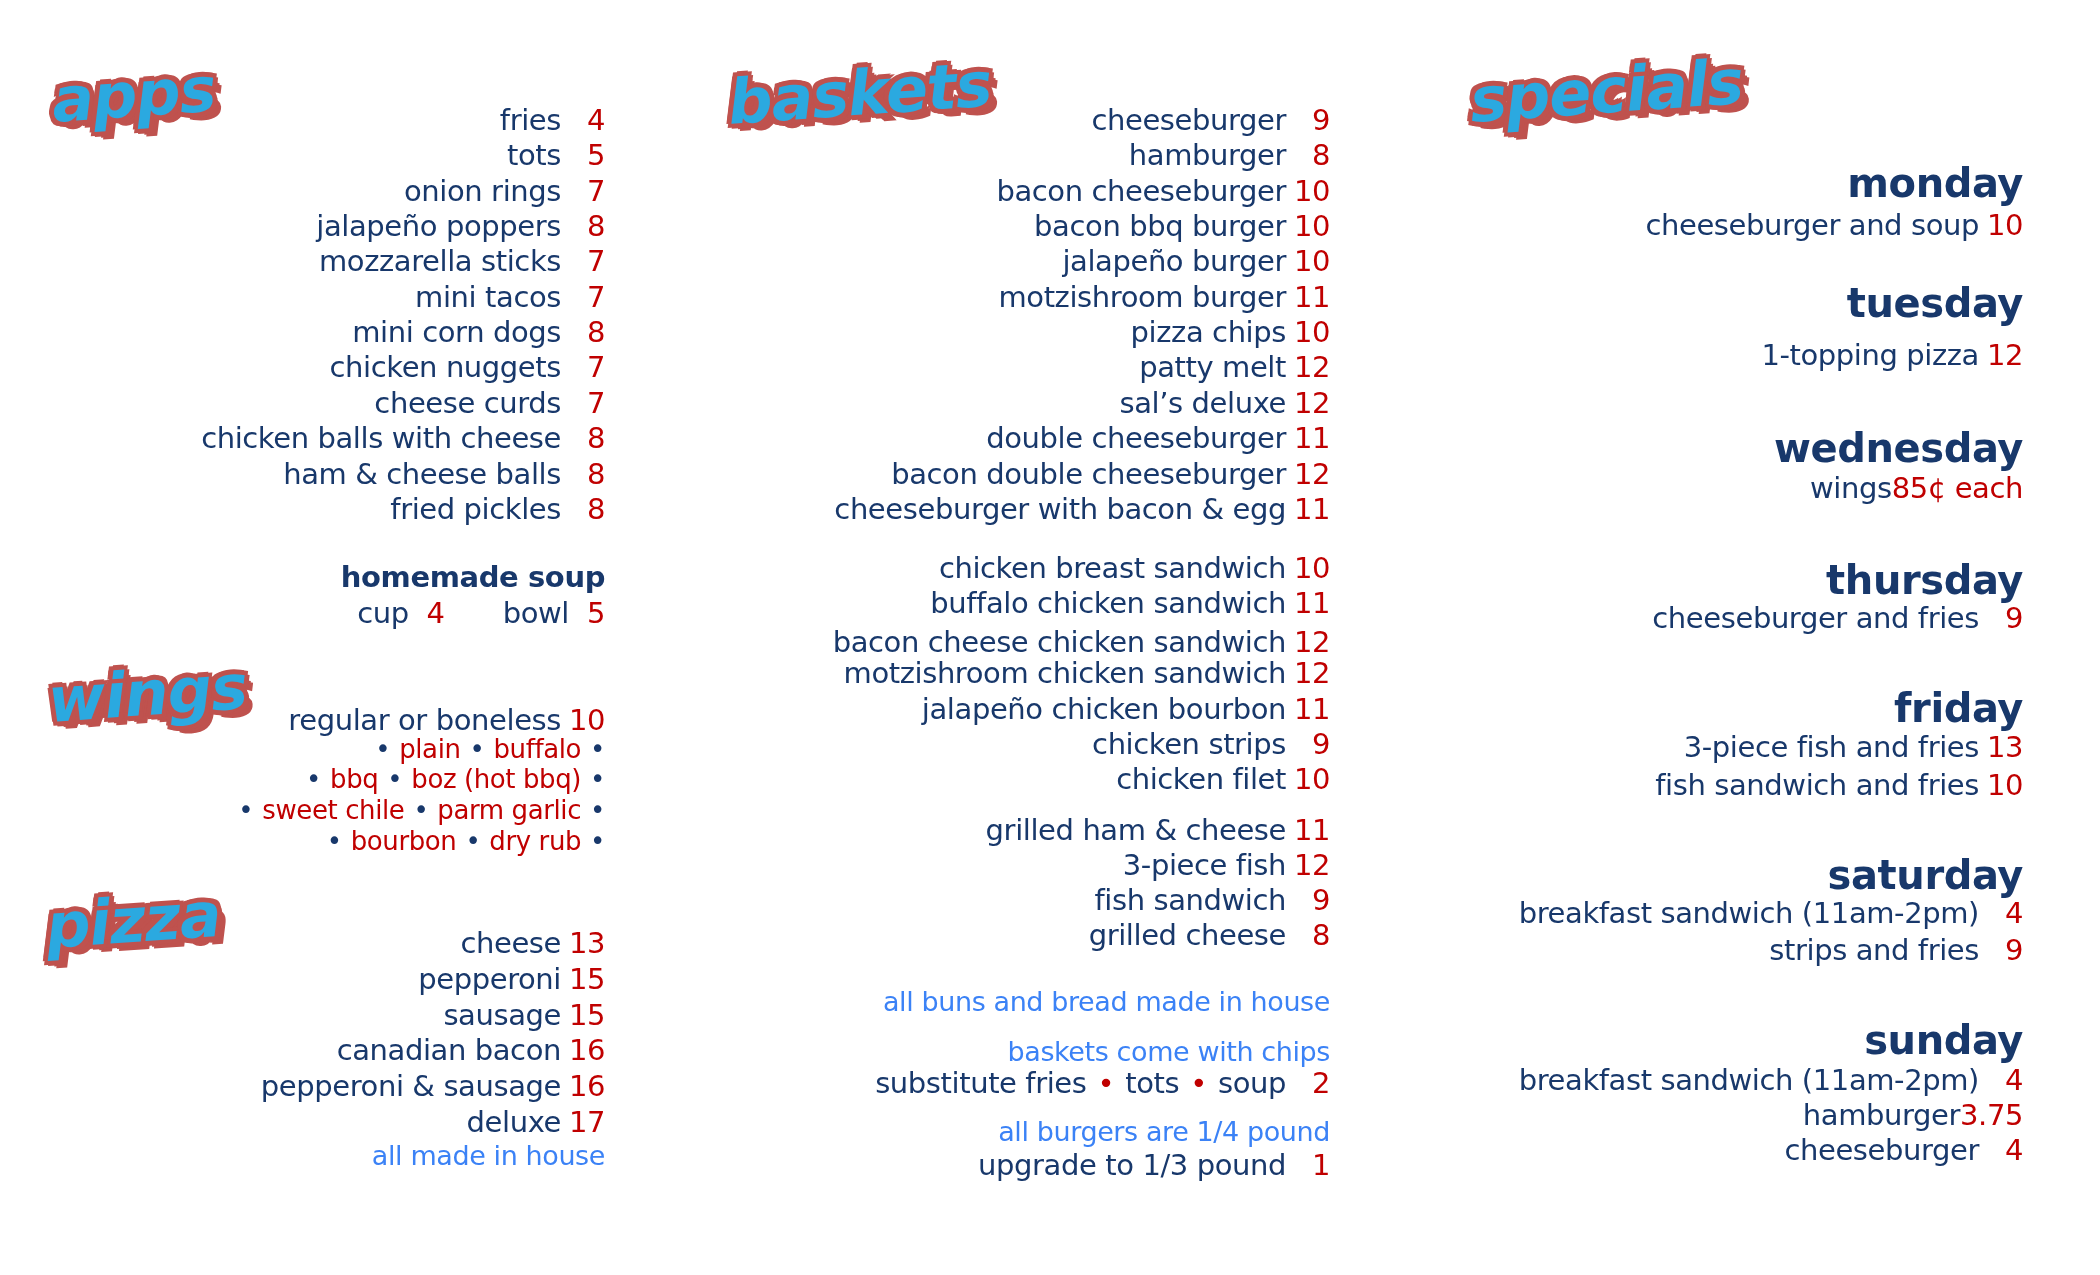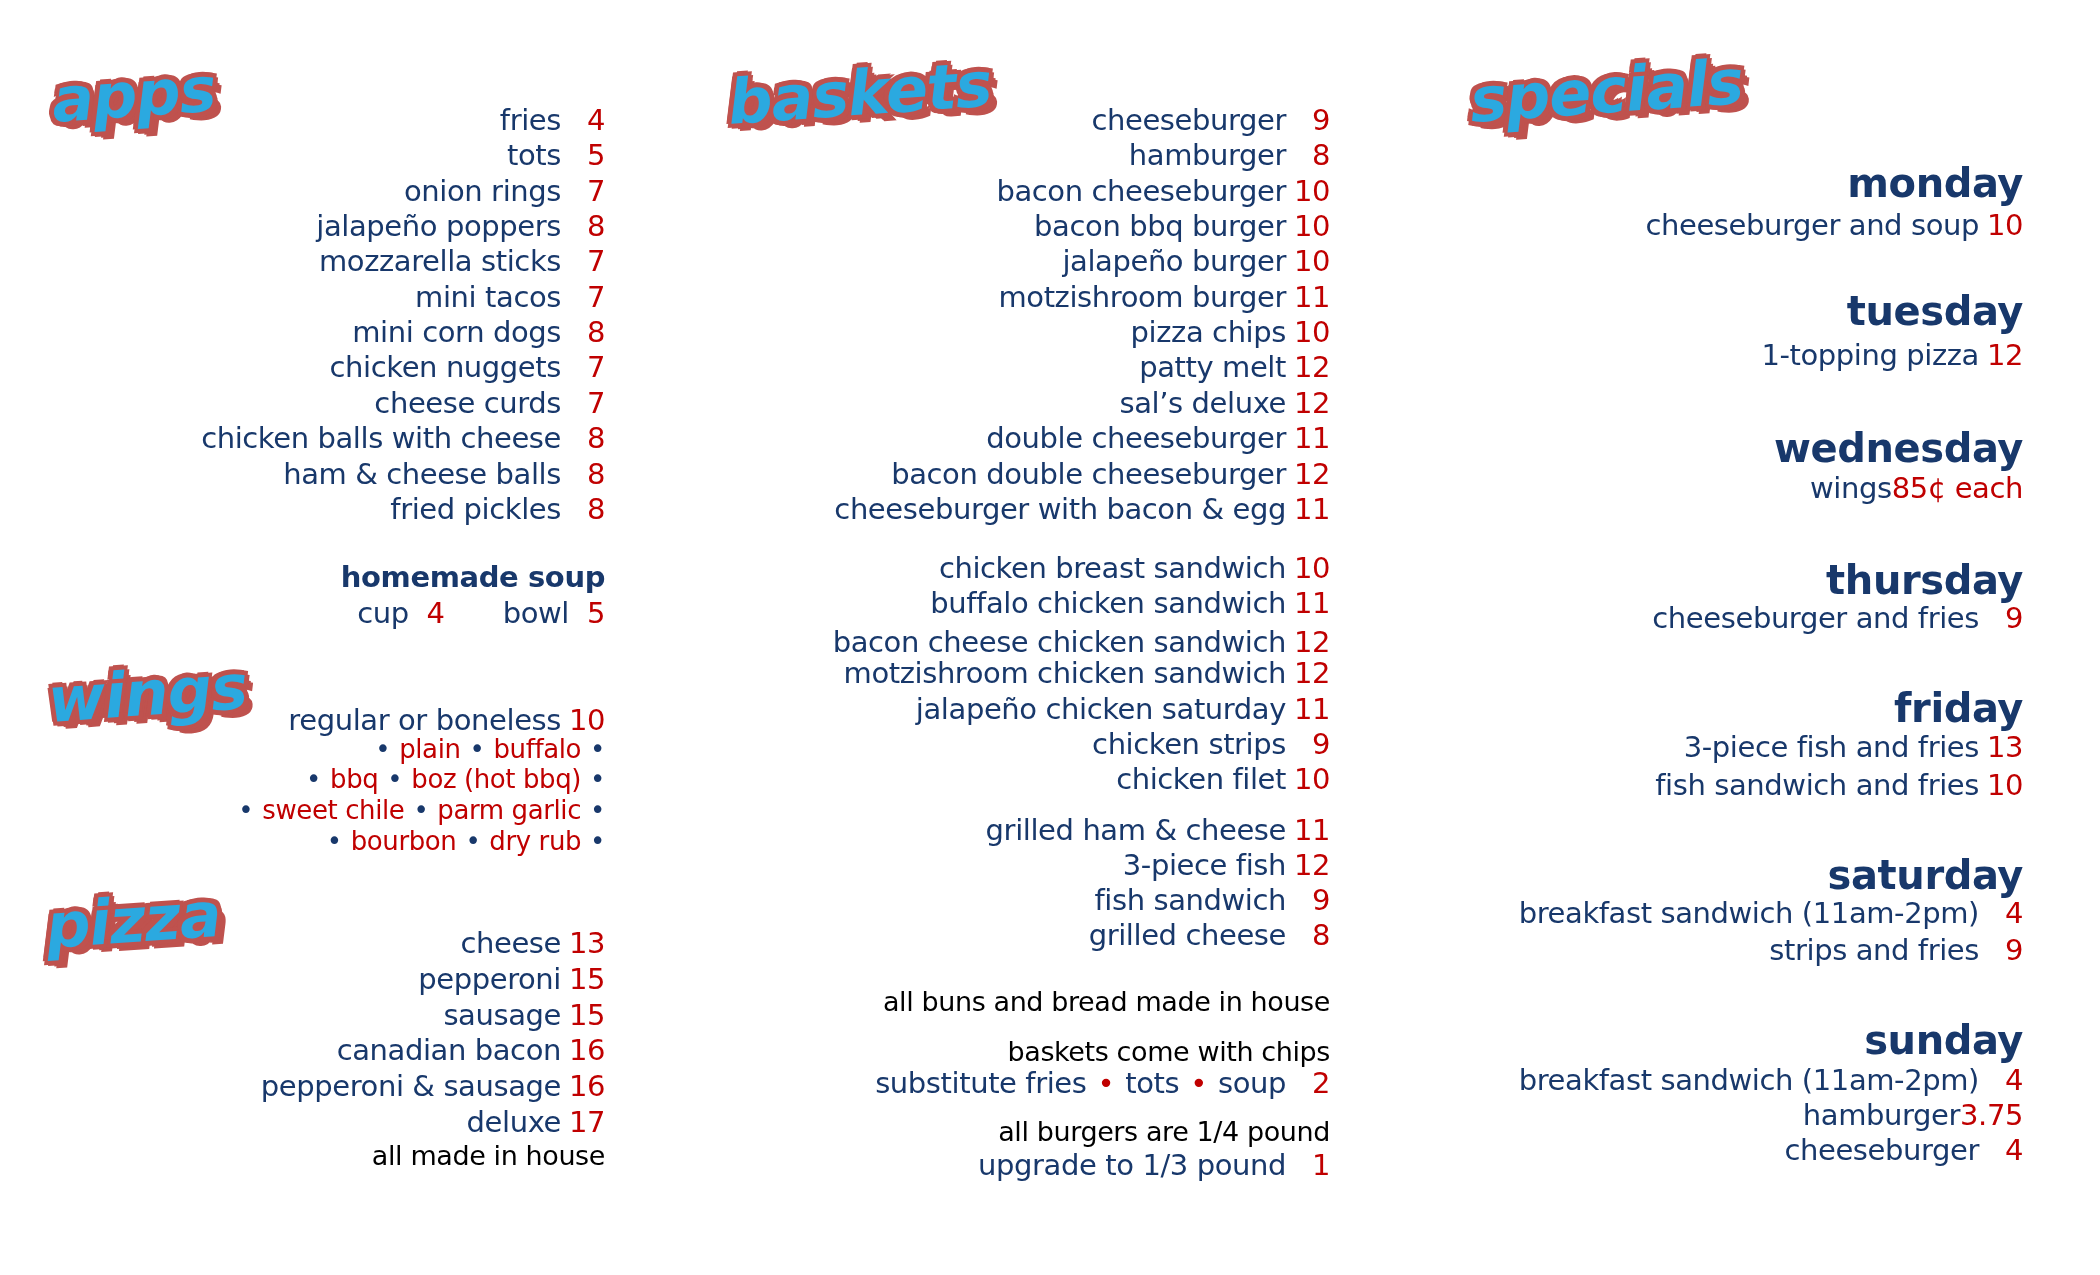--- a/index.html
+++ b/index.html
@@ -29,21 +29,21 @@
     color:#2ba9e0;
     transform:rotate(-4deg);transform-origin:left center;
     text-shadow:
       -4px -4px 0 #bf524e, 4px -4px 0 #bf524e,
       -4px  4px 0 #bf524e, 4px  4px 0 #bf524e,
       -5px  0   0 #bf524e, 5px  0   0 #bf524e,
        0   -5px 0 #bf524e, 0    5px 0 #bf524e,
        6px  6px 0 #bf524e, 8px  8px 0 #bf524e;
   }
   .day{font-weight:bold;font-size:40px;line-height:46px;color:#18386b;}
-  .note{color:#000000;font-size:27px;line-height:31px;}
+  .note{color:#3b82f6;font-size:27px;line-height:31px;}
   .flavors{font-size:26px;line-height:31px;}
   .flavor{color:#c00000;text-align:right;}
   .bdot{color:#18386b;margin:0 9px;}
   .flavors .bdot:first-child{margin-left:0;}
   .flavors .bdot:last-child{margin-right:0;}
   .rdot{color:#c00000;margin:0 11px;}
   .gap-lg{display:inline-block;width:58px;}
   .gap-sm{display:inline-block;width:14px;}
 </style>
 </head>
@@ -238,21 +238,21 @@
       </div>
     <div class="line" style="top:624px">
         <span class="name">bacon cheese chicken sandwich</span>
         <span class="price">12</span>
       </div>
     <div class="line" style="top:655px">
         <span class="name">motzishroom chicken sandwich</span>
         <span class="price">12</span>
       </div>
     <div class="line" style="top:691px">
-        <span class="name">jalapeño chicken saturday</span>
+        <span class="name">jalapeño chicken bourbon</span>
         <span class="price">11</span>
       </div>
     <div class="line" style="top:726px">
         <span class="name">chicken strips</span>
         <span class="price">9</span>
       </div>
     <div class="line" style="top:761px">
         <span class="name">chicken filet</span>
         <span class="price">10</span>
       </div>
@@ -293,21 +293,21 @@
       </div>
   </div>
 
   <div class="col" id="col-specials">
     <div class="line day" style="top:160px">monday</div>
     <div class="line" style="top:207px">
         <span class="name">cheeseburger and soup</span>
         <span class="price">10</span>
       </div>
 
-    <div class="line day" style="top:288px">tuesday</div>
+    <div class="line day" style="top:280px">tuesday</div>
     <div class="line" style="top:337px">
         <span class="name">1-topping pizza</span>
         <span class="price">12</span>
       </div>
 
     <div class="line day" style="top:425px">wednesday</div>
     <div class="line" style="top:470px">
         <span class="name">wings</span>
         <span class="price">85¢ each</span>
       </div>

